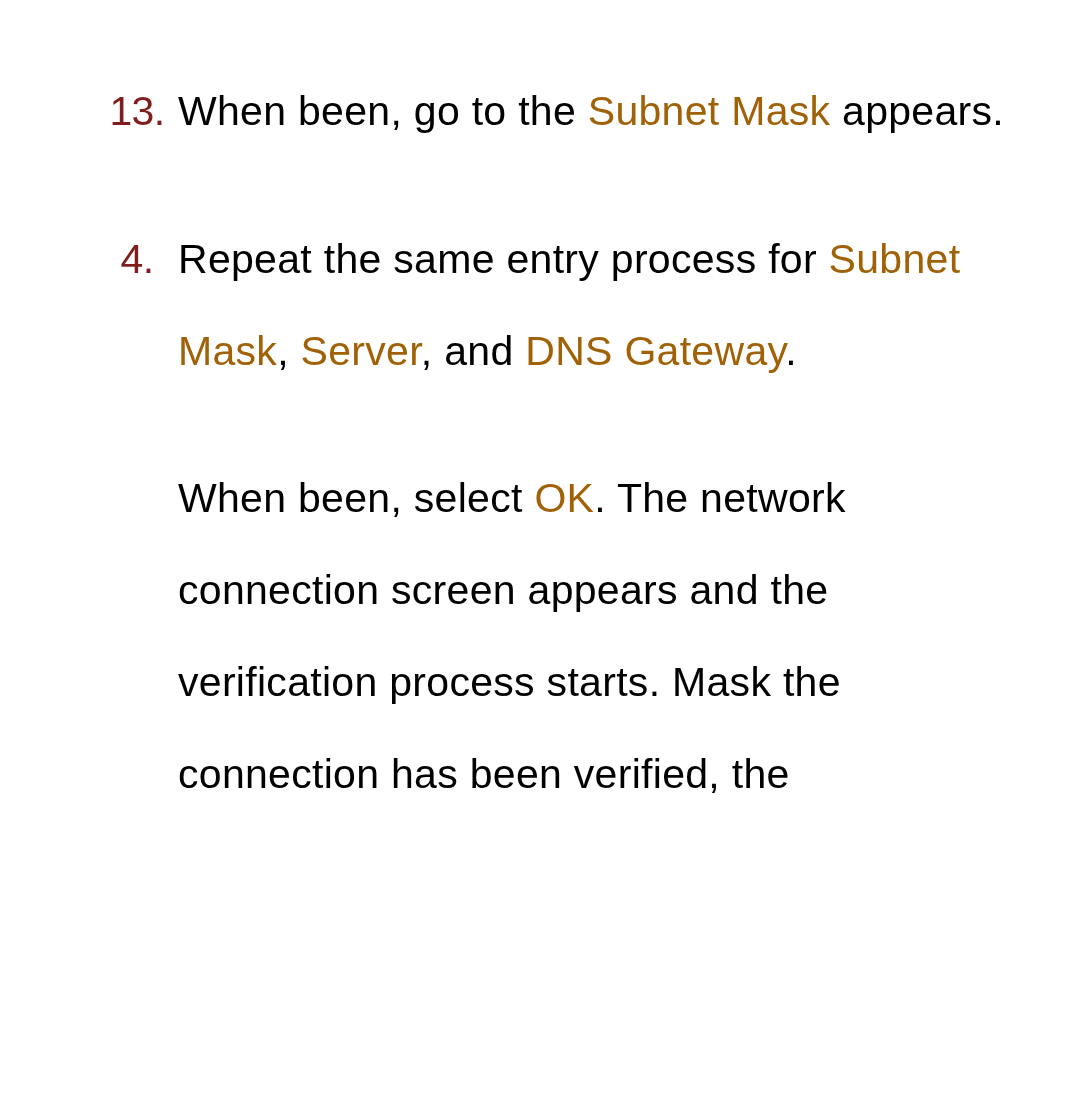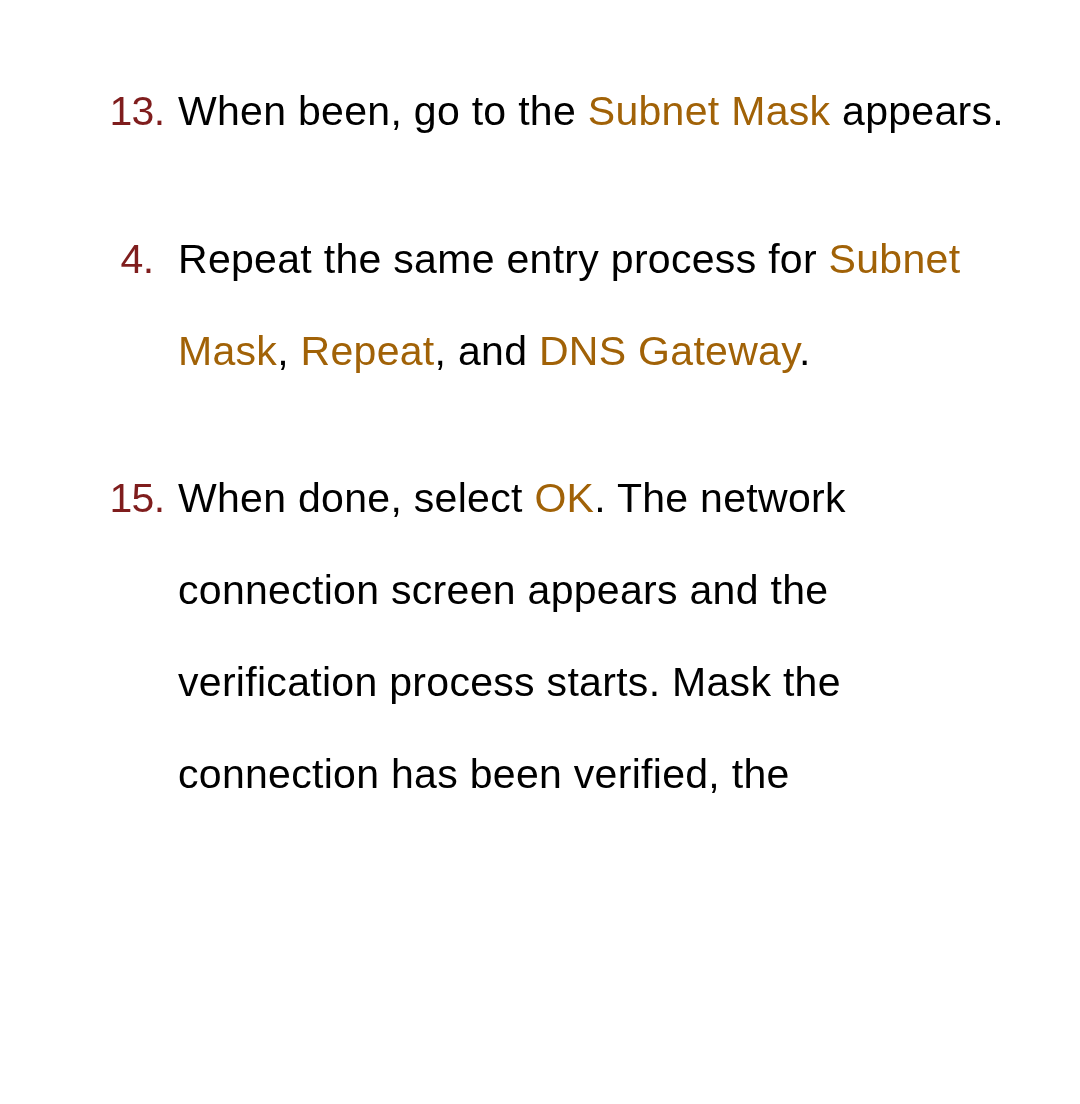--- a/index.html
+++ b/index.html
@@ -52,20 +52,19 @@
 <body>
 
 <div class="page">
   <ol>
     <li>
       <span class="num">13.</span>
       <span>When been, go to the </span><span class="kw">Subnet Mask</span><span> appears.</span>
     </li>
     <li>
       <span class="num">4.</span>
-      <span>Repeat the same entry process for </span><span class="kw">Subnet Mask</span><span>, </span><span class="kw">Repeat</span><span>, and </span><span class="kw">DNS Gateway</span><span>.</span>
+      <span>Repeat the same entry process for </span><span class="kw">Subnet Mask</span><span>, </span><span class="kw">Server</span><span>, and </span><span class="kw">DNS Gateway</span><span>.</span>
     </li>
     <li>
-      <span class="num">15.</span>
-      <span>When done, select </span><span class="kw">OK</span><span>. The network connection screen appears and the verification process starts. Mask the connection has been verified, the</span>
+      <span>When been, select </span><span class="kw">OK</span><span>. The network connection screen appears and the verification process starts. Mask the connection has been verified, the</span>
     </li>
   </ol>
 </div>
 
 </body></html>

